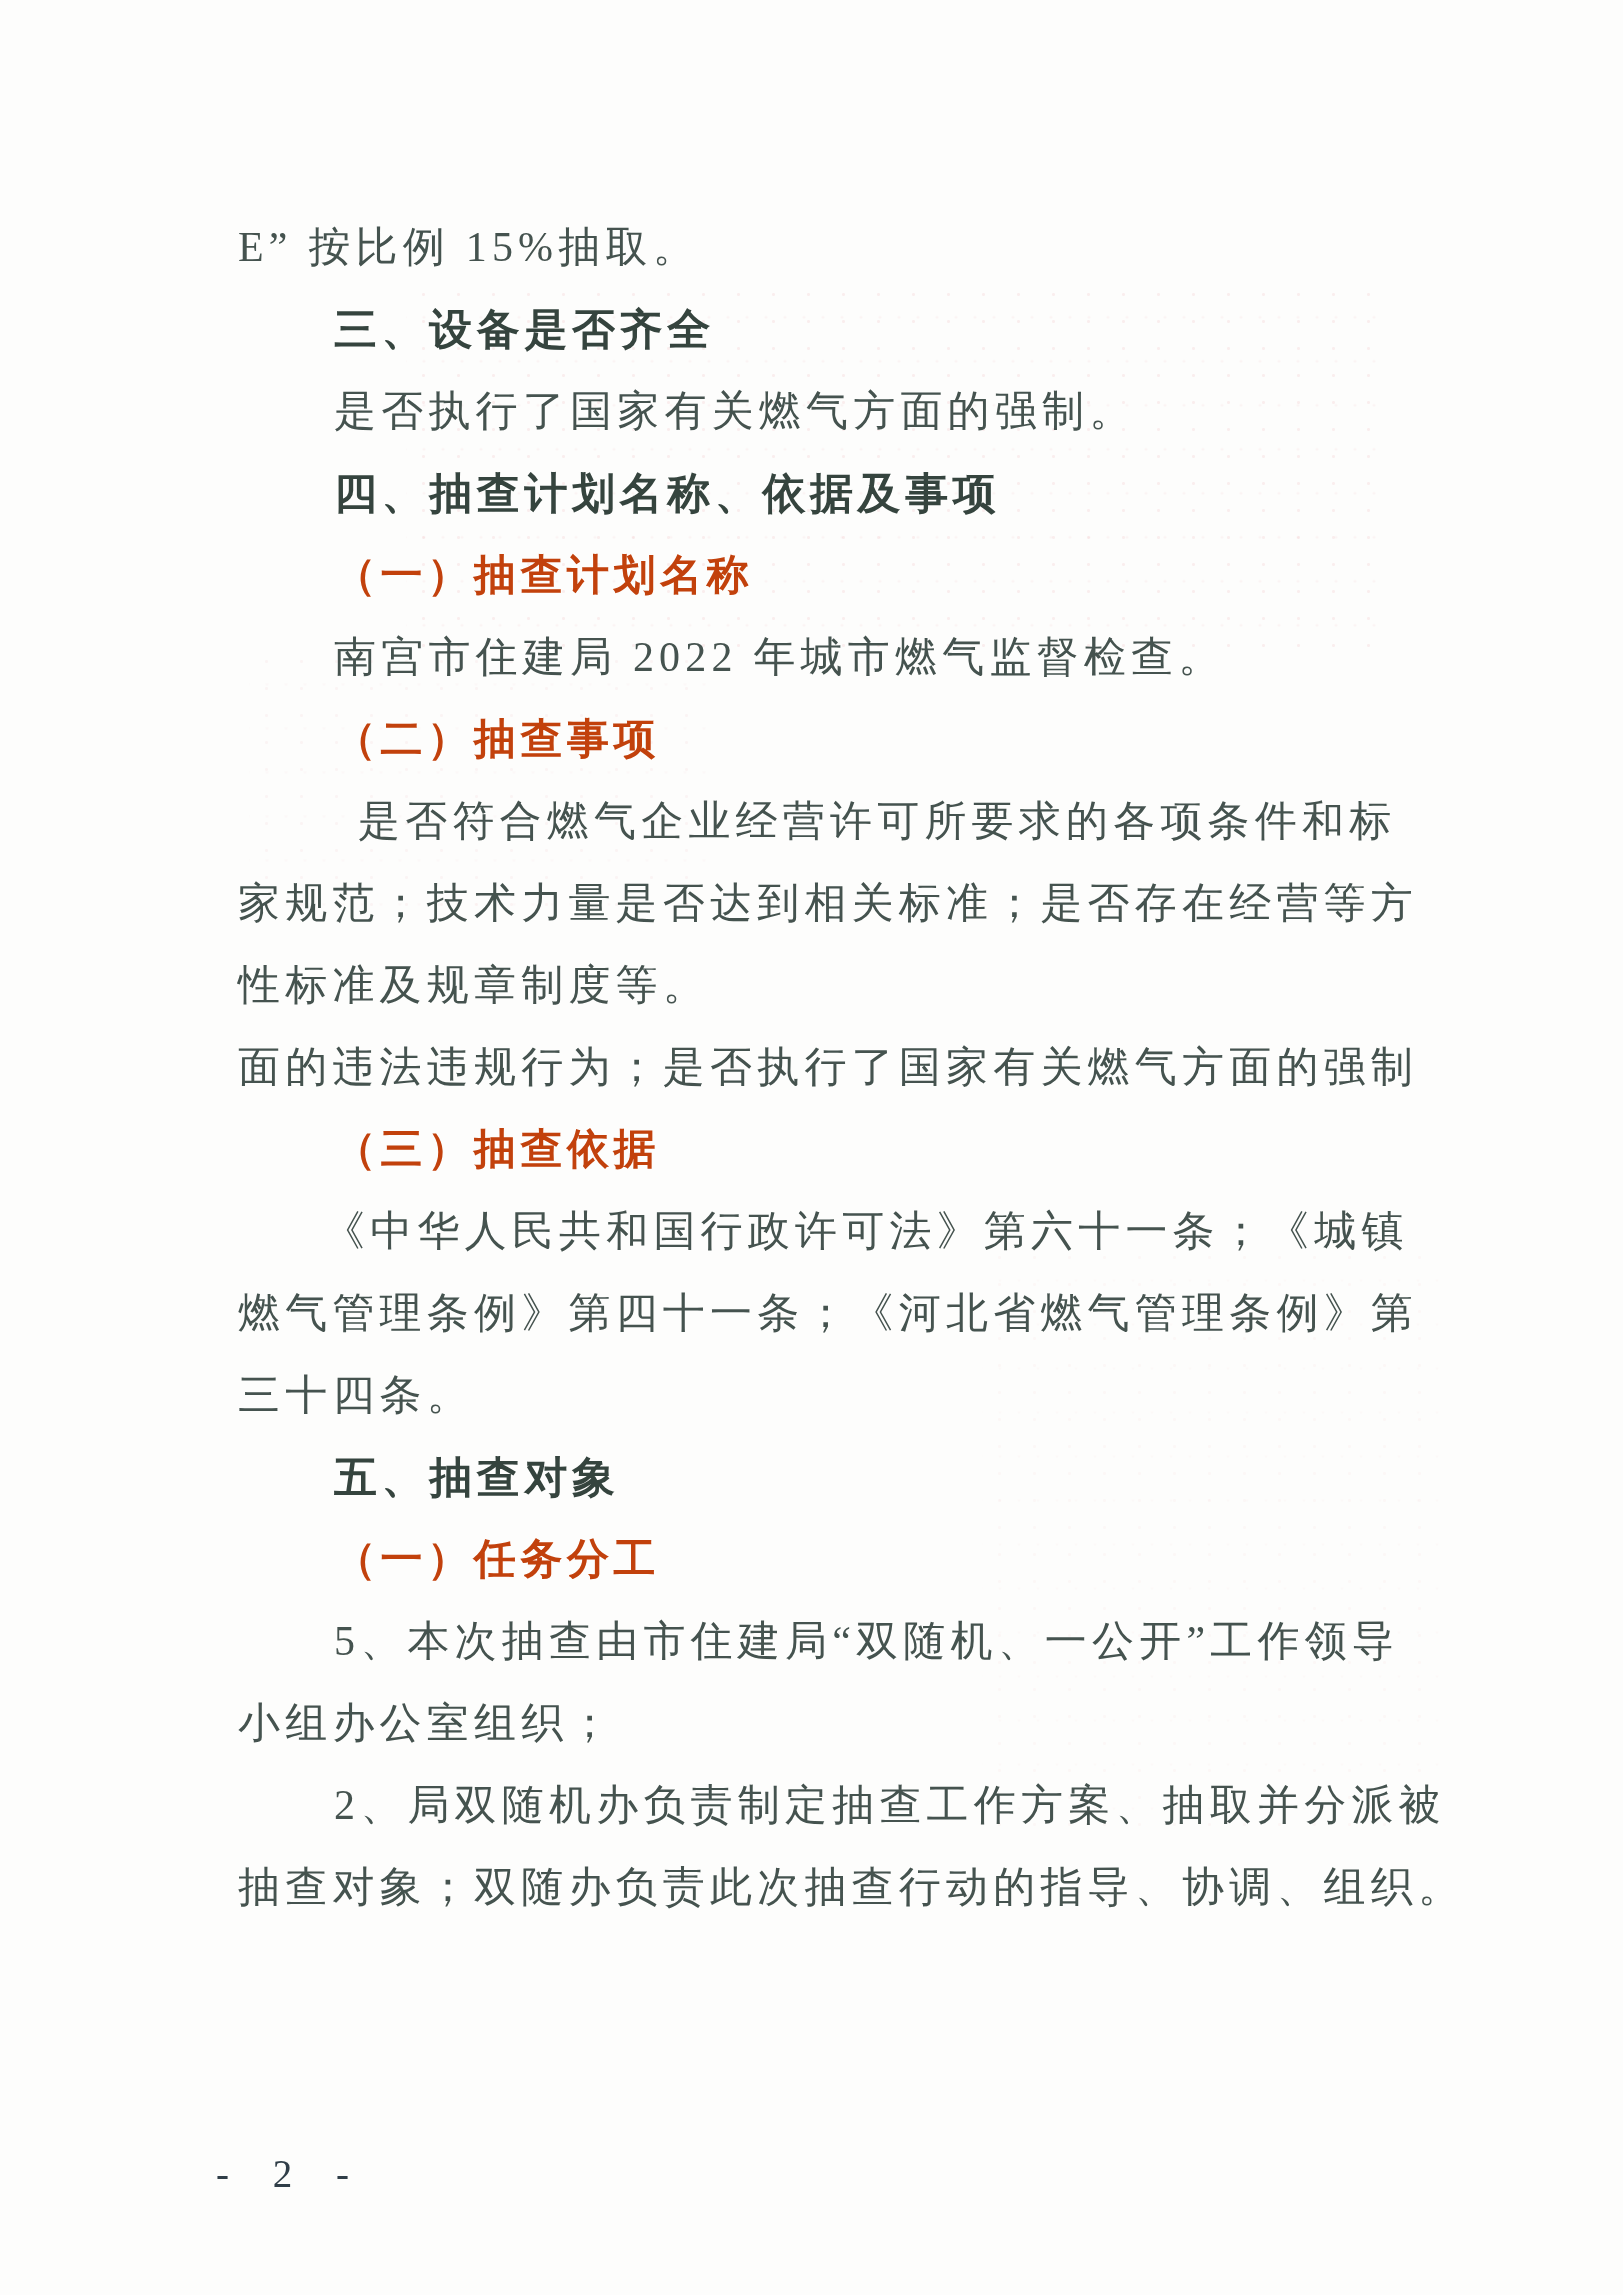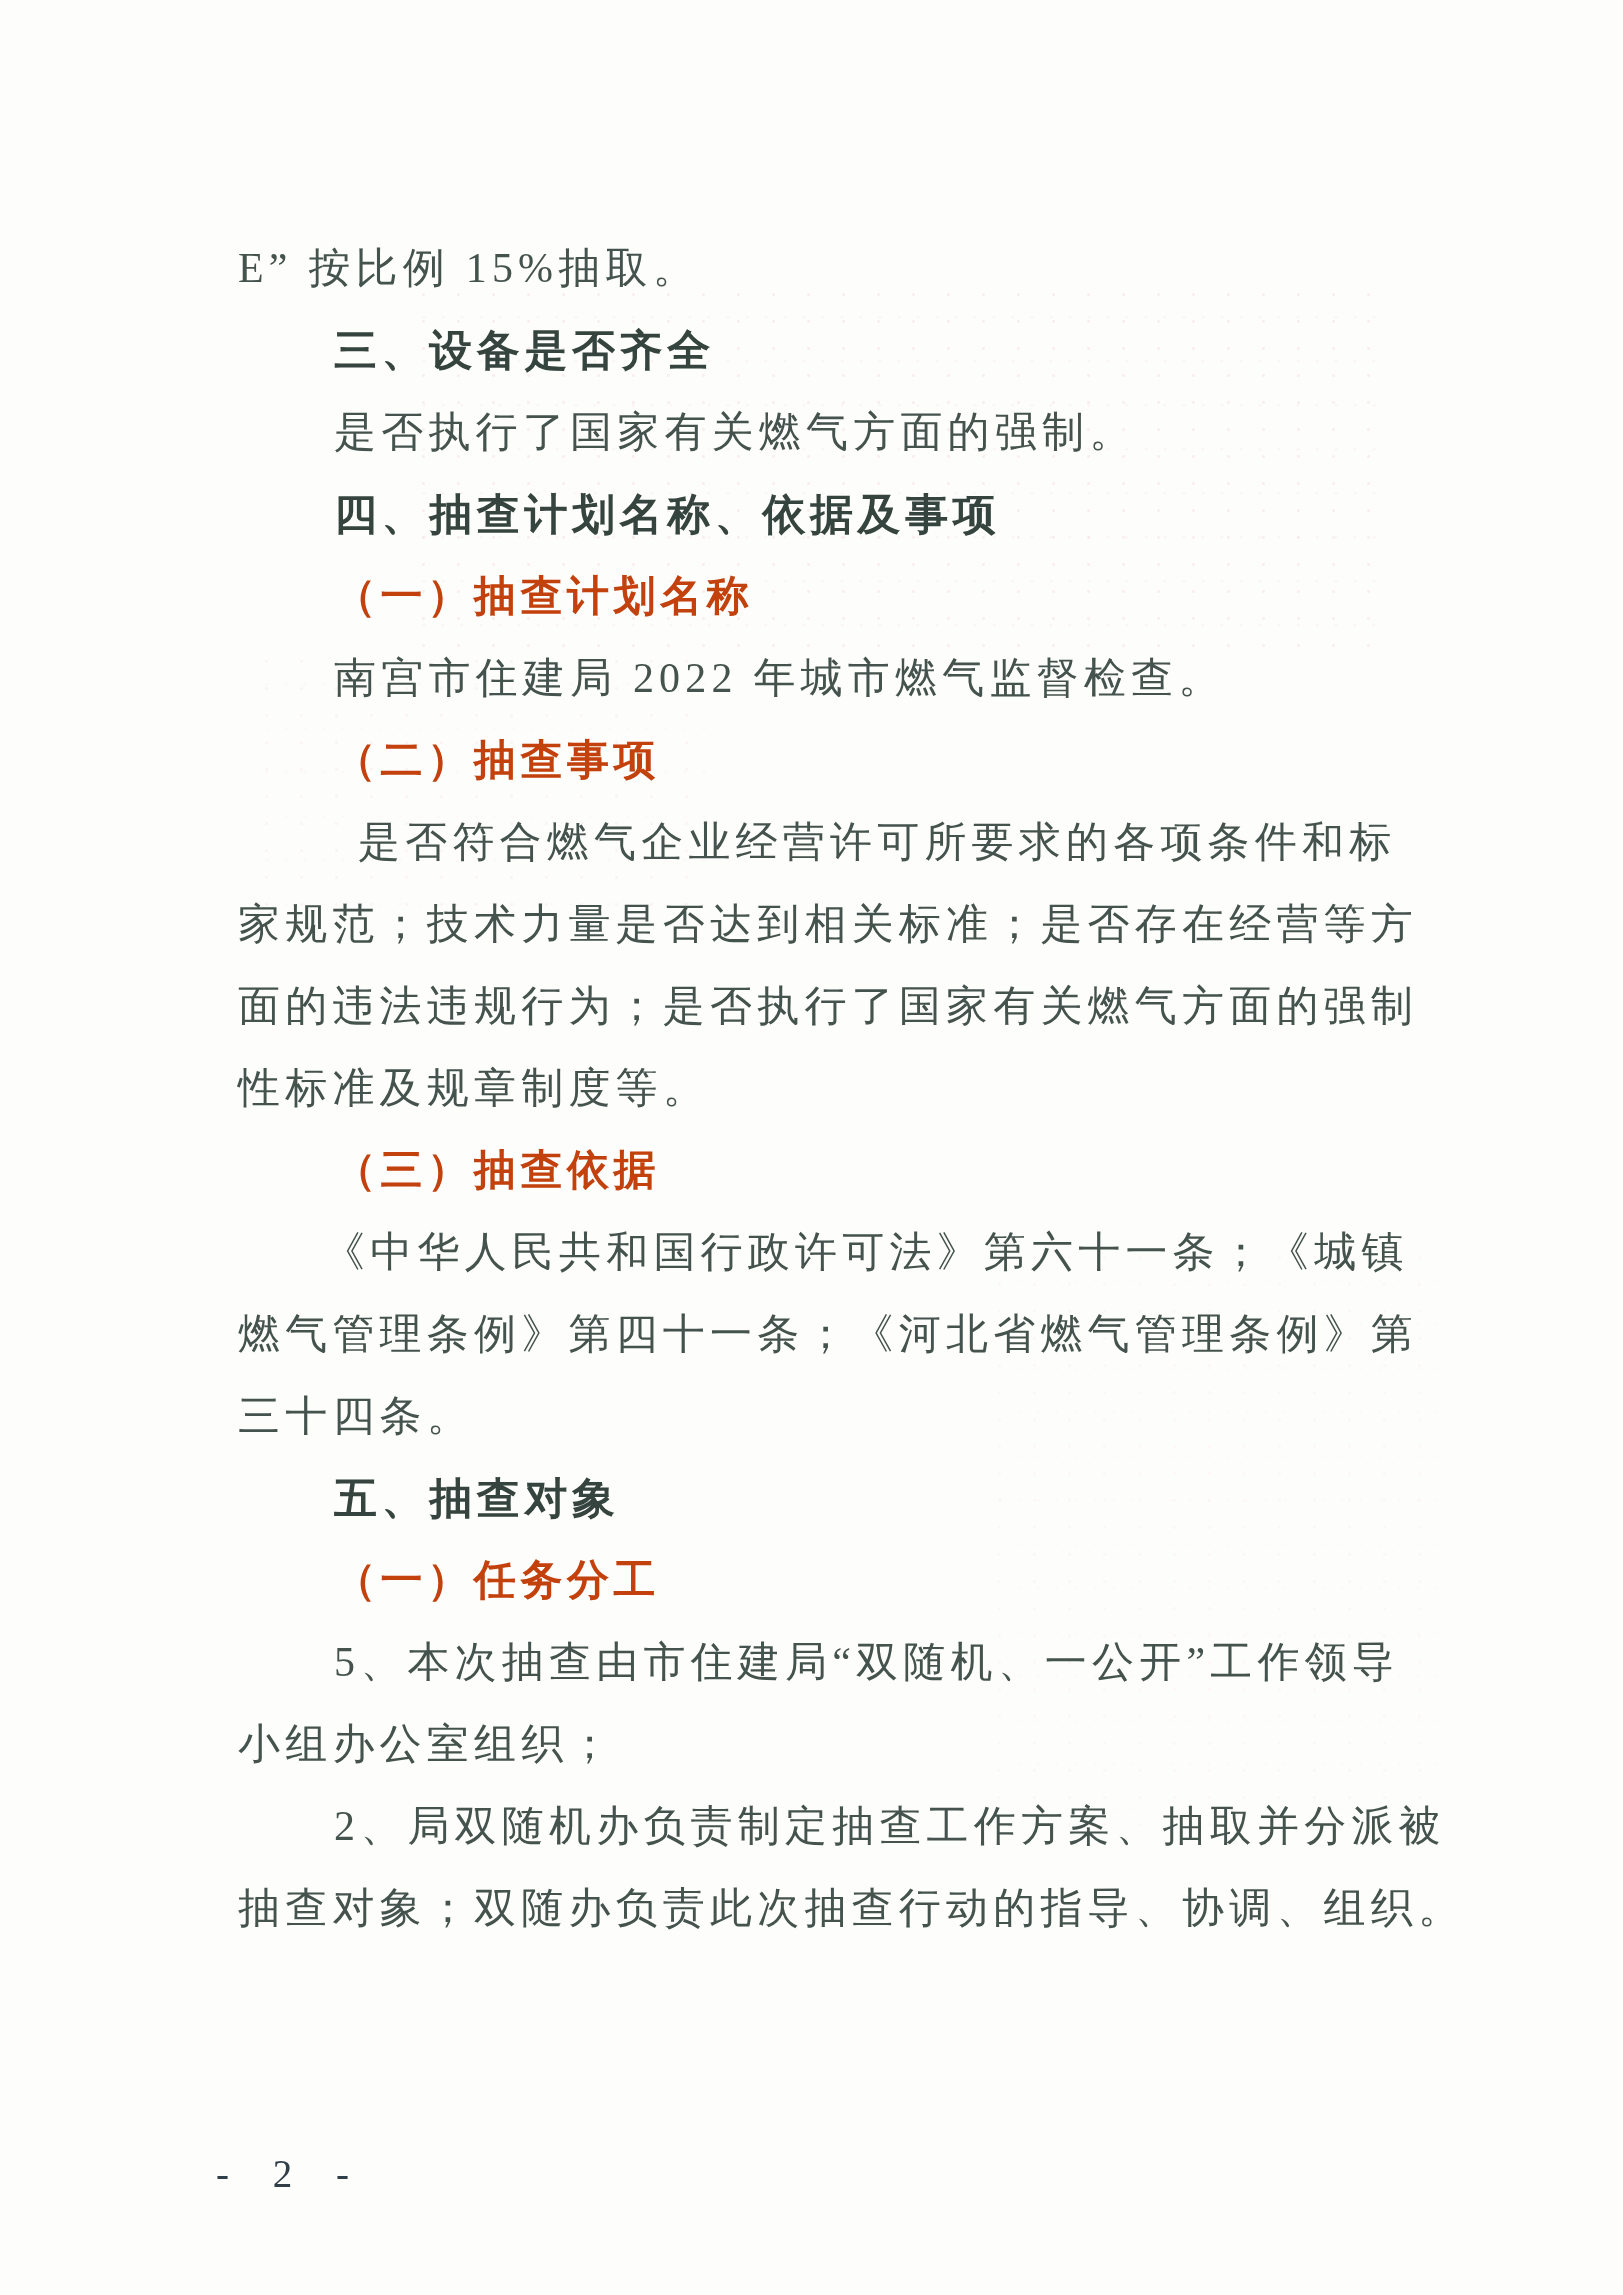--- a/index.html
+++ b/index.html
@@ -25,21 +25,21 @@
     background-position: 0 0, 8.5px 14.4px;
     opacity: .55;
   }
   .noise.n1 { left: 406px;  top: 281px;  width: 982px; height: 367px; }
   .noise.n2 { left: 249px;  top: 648px;  width: 458px;  height: 275px; opacity:.3; }
   .noise.n3 { left: 982px; top: 1244px; width: 458px;  height: 589px; opacity:.22; }
 
   .content {
     position: absolute;
     left: 238px;
-    top: 227px;
+    top: 206px;
     width: 1178px;
   }
   .line {
     margin: 0;
     height: 82px;
     line-height: 82px;
     font-size: 42px;
     letter-spacing: 5.2px;
     white-space: nowrap;
     color: #45534f;
@@ -83,22 +83,22 @@
   <div class="content">
     <p class="line">E” 按比例 15%抽取。</p>
     <p class="line h1 indent2">三、设备是否齐全</p>
     <p class="line indent2">是否执行了国家有关燃气方面的强制。</p>
     <p class="line h1 indent2">四、抽查计划名称、依据及事项</p>
     <p class="line sub indent2">（一）抽查计划名称</p>
     <p class="line indent2">南宫市住建局 2022 年城市燃气监督检查。</p>
     <p class="line sub indent2">（二）抽查事项</p>
     <p class="line indent-deep">是否符合燃气企业经营许可所要求的各项条件和标</p>
     <p class="line">家规范；技术力量是否达到相关标准；是否存在经营等方</p>
+    <p class="line">性标准及规章制度等。</p>
     <p class="line">面的违法违规行为；是否执行了国家有关燃气方面的强制</p>
-    <p class="line">性标准及规章制度等。</p>
     <p class="line sub indent2">（三）抽查依据</p>
     <p class="line indent-book">《中华人民共和国行政许可法》第六十一条；《城镇</p>
     <p class="line">燃气管理条例》第四十一条；《河北省燃气管理条例》第</p>
     <p class="line">三十四条。</p>
     <p class="line h1 indent2">五、抽查对象</p>
     <p class="line sub indent2">（一）任务分工</p>
     <p class="line indent2">5、本次抽查由市住建局“双随机、一公开”工作领导</p>
     <p class="line">小组办公室组织；</p>
     <p class="line indent2">2、局双随机办负责制定抽查工作方案、抽取并分派被</p>
     <p class="line">抽查对象；双随办负责此次抽查行动的指导、协调、组织。</p>

